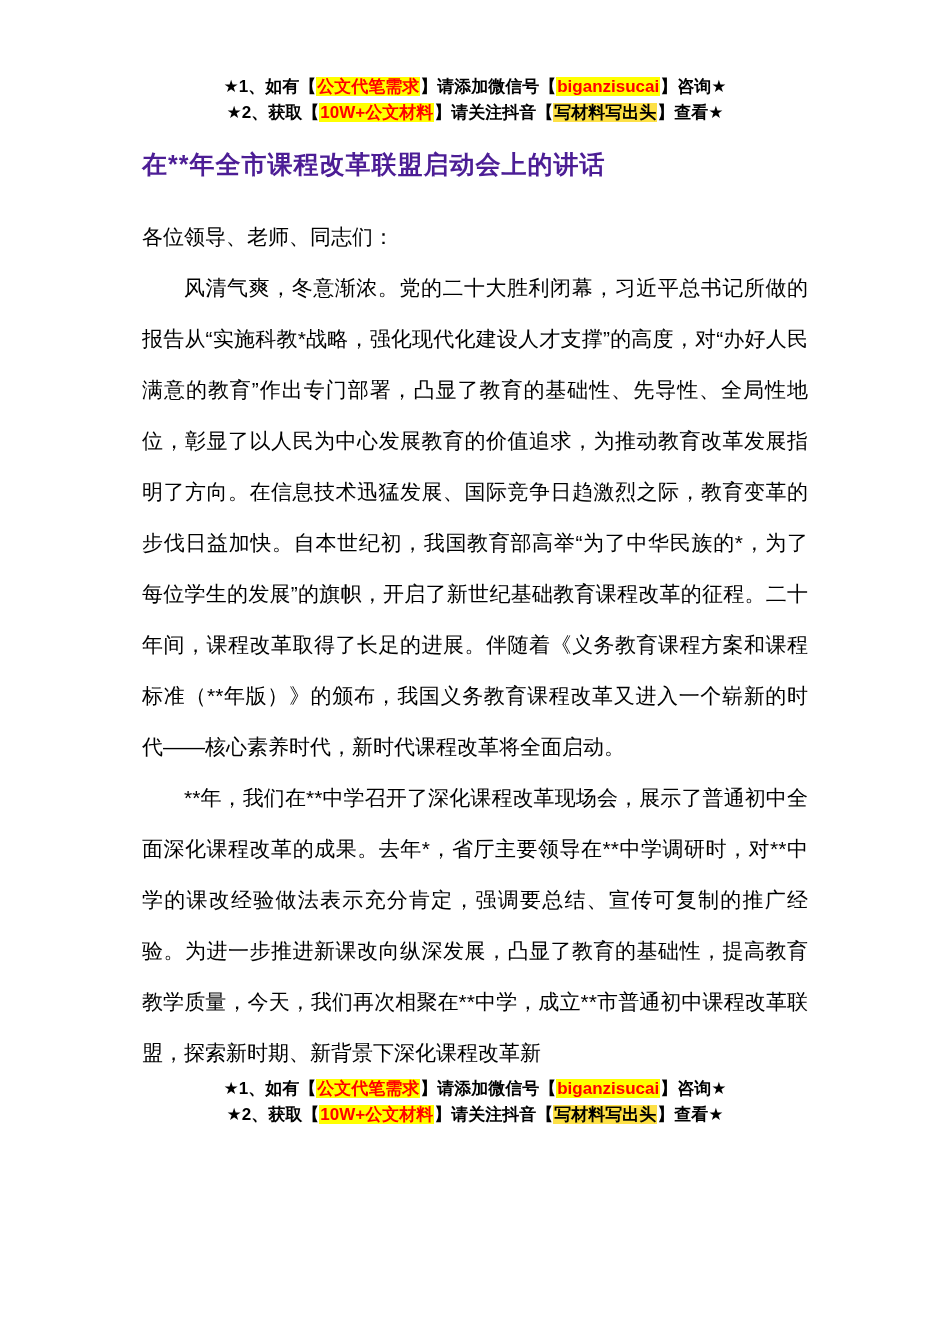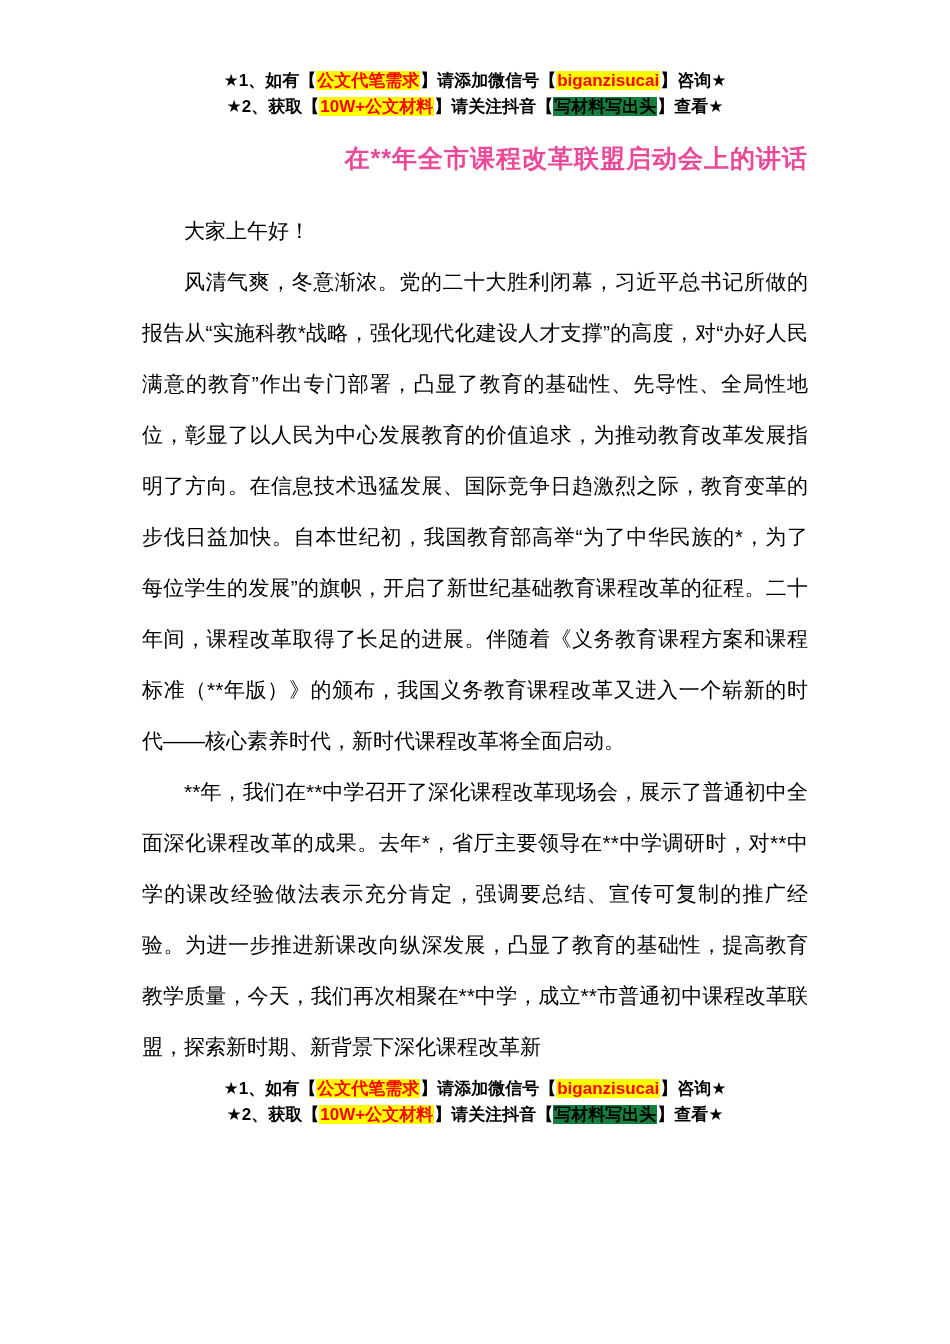--- a/index.html
+++ b/index.html
@@ -12,21 +12,21 @@
     height: 1344px;
     font-family: "Liberation Sans", "DejaVu Sans", sans-serif;
     color: #000000;
     position: relative;
     overflow: hidden;
   }
   .page {
     width: 950px;
     height: 1176px;
     box-sizing: border-box;
-    padding: 6px 142px;
+    padding: 12px 142px;
     position: relative;
   }
 
   
   .banner {
     text-align: center;
     font-size: 17px;
     font-weight: bold;
     line-height: 26px;
     letter-spacing: 0px;
@@ -43,35 +43,35 @@
   }
   .banner .line {
     display: block;
   }
   .hl-red {
     background: #ffff00;
     color: #ff0000;
     padding: 0 1px;
   }
   .hl-black {
-    background: #15803d;
+    background: #fde047;
     color: #000000;
     padding: 0 1px;
   }
   .star { color: #000; }
   .underline { }
 
   
   .doc-title {
-    text-align: right;
+    text-align: left;
     font-size: 25px;
     font-weight: bold;
     margin-top: 22px;
     letter-spacing: 1px;
-    color: #ec4899;
+    color: #4c1d95;
   }
 
   
   .body-text {
     margin-top: 30px;
     font-size: 21px;
     line-height: 51px;
     text-align: justify;
     color: #000;
   }
@@ -88,21 +88,21 @@
 <div class="page">
 
   <div class="banner banner-top">
     <span class="line"><span class="star">★1、如有【</span><span class="hl-red">公文代笔需求</span><span>】请添加微信号【</span><span class="hl-red">biganzisucai</span><span>】咨询★</span></span>
     <span class="line"><span class="star">★2、获取【</span><span class="hl-red">10W+公文材料</span><span class="underline">】请关注抖音【</span><span class="hl-black">写材料写出头</span><span>】查看★</span></span>
   </div>
 
   <div class="doc-title">在**年全市课程改革联盟启动会上的讲话</div>
 
   <div class="body-text">
-    <p class="indent">大家上午好！</p>
+    <p>各位领导、老师、同志们：</p>
     <p class="indent">风清气爽，冬意渐浓。党的二十大胜利闭幕，习近平总书记所做的报告从“实施科教*战略，强化现代化建设人才支撑”的高度，对“办好人民满意的教育”作出专门部署，凸显了教育的基础性、先导性、全局性地位，彰显了以人民为中心发展教育的价值追求，为推动教育改革发展指明了方向。在信息技术迅猛发展、国际竞争日趋激烈之际，教育变革的步伐日益加快。自本世纪初，我国教育部高举“为了中华民族的*，为了每位学生的发展”的旗帜，开启了新世纪基础教育课程改革的征程。二十年间，课程改革取得了长足的进展。伴随着《义务教育课程方案和课程标准（**年版）》的颁布，我国义务教育课程改革又进入一个崭新的时代——核心素养时代，新时代课程改革将全面启动。</p>
     <p class="indent">**年，我们在**中学召开了深化课程改革现场会，展示了普通初中全面深化课程改革的成果。去年*，省厅主要领导在**中学调研时，对**中学的课改经验做法表示充分肯定，强调要总结、宣传可复制的推广经验。为进一步推进新课改向纵深发展，凸显了教育的基础性，提高教育教学质量，今天，我们再次相聚在**中学，成立**市普通初中课程改革联盟，探索新时期、新背景下深化课程改革新</p>
   </div>
 
   <div class="banner banner-bottom">
     <span class="line"><span class="star">★1、如有【</span><span class="hl-red">公文代笔需求</span><span>】请添加微信号【</span><span class="hl-red">biganzisucai</span><span>】咨询★</span></span>
     <span class="line"><span class="star">★2、获取【</span><span class="hl-red">10W+公文材料</span><span class="underline">】请关注抖音【</span><span class="hl-black">写材料写出头</span><span>】查看★</span></span>
   </div>
 
 </div>

